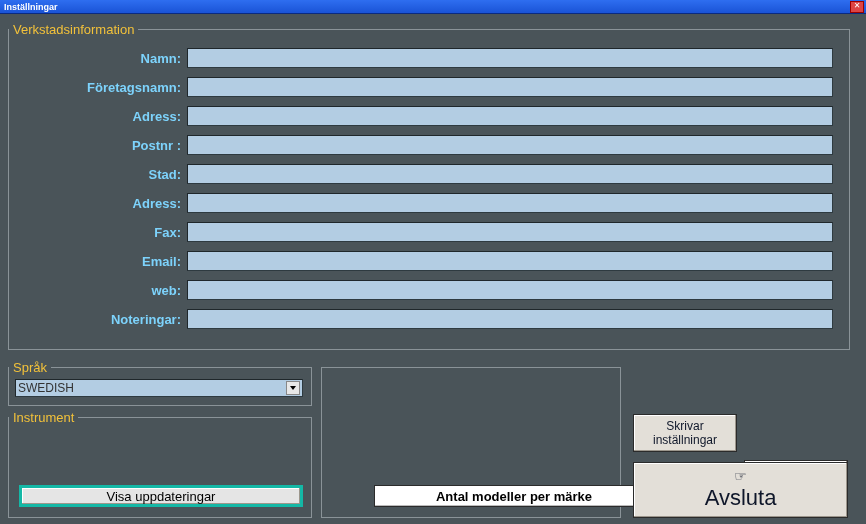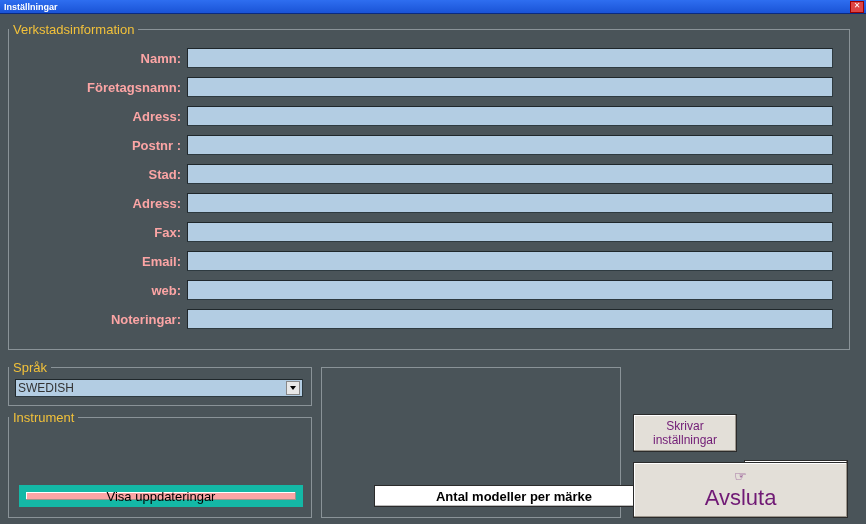--- a/index.html
+++ b/index.html
@@ -63,21 +63,21 @@
   }
   .row {
     display: flex;
     align-items: center;
     margin-bottom: 7px;
     height: 22px;
   }
   .row label {
     width: 162px;
     text-align: right;
-    color: #fca5a5;
+    color: #7dd3fc;
     font-size: 13px;
     font-weight: bold;
     padding-right: 6px;
   }
   .row input[type=text] {
     flex: 1;
     height: 20px;
     background: #b3cde3;
     border: 1px solid #2e3a40;
     border-top-color: #1f272b;
@@ -118,22 +118,22 @@
   .lang-select .caret svg { width: 6px; height: 4px; }
 
   .fs-instrument {
     left: 8px; top: 396px;
     width: 304px; height: 108px;
   }
   .btn-updates {
     position: absolute;
     left: 10px; bottom: 10px;
     width: 284px; height: 22px;
-    background: #fca5a5;
-    border: 7px solid #14b8a6;
+    background: #e5e5e5;
+    border: 3px solid #14b8a6;
     font-size: 13px;
     color: #000;
     cursor: pointer;
     display: flex; align-items: center; justify-content: center;
     box-shadow: inset -1px -1px 0 #9c968c, inset 1px 1px 0 #fff;
   }
 
   .mid-panel {
     position: absolute;
     left: 321px; top: 353px;
@@ -156,21 +156,21 @@
   }
 
   .btn-right {
     position: absolute;
     background: #e3dfd8;
     border: 1px solid #2b2b2b;
     cursor: pointer;
     box-shadow: inset -1px -1px 0 #9c968c, inset 1px 1px 0 #fff;
     display: flex; align-items: center; justify-content: center;
     flex-direction: column;
-    color: #701a75;
+    color: #0f172a;
   }
   .btn-print {
     left: 633px; top: 400px;
     width: 104px; height: 38px;
     font-size: 12px;
     line-height: 14px;
     text-align: center;
   }
   .btn-help {
     left: 744px; top: 400px;

